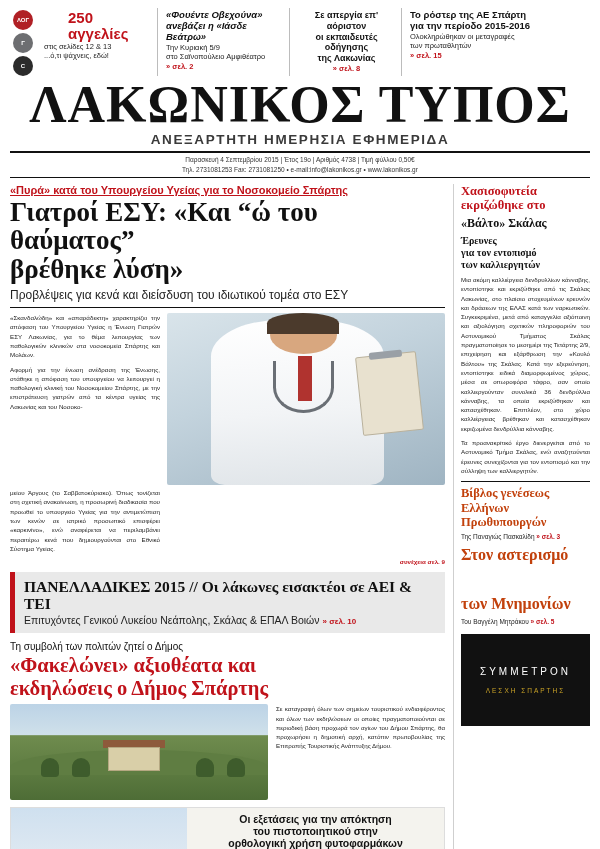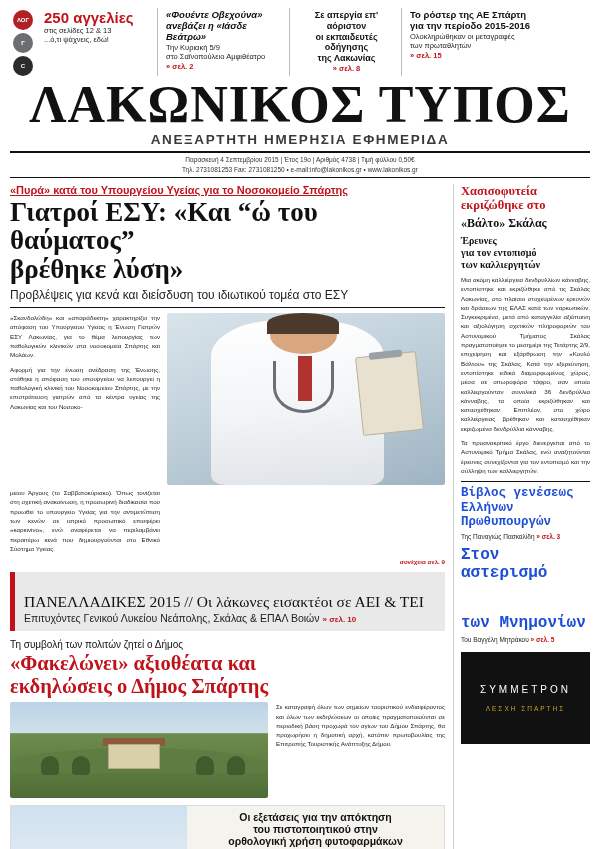--- a/index.html
+++ b/index.html
@@ -20,21 +20,21 @@
   .logo-badge.red { background:#b02025; }
   .logo-badge.dark { background:#2b2b2b; }
 
   .tbox { border-right:1px solid #bcbcbc; padding:2px 6px 2px 4px; }
   .tbox:last-child { border-right:none; }
   .tbox1 { width:118px; }
   .tbox2 { width:128px; }
   .tbox3 { width:108px;text-align:center; }
   .tbox4 { width:160px; }
   .t-red { color:#c0121a; font-weight:bold; }
-  .t-big { font-size:15px; line-height:1.05; }
+  .t-big { font-size:15px; line-height:1.05;margin-left:24px; }
   .t-sm { font-size:7.5px; line-height:1.25; color:#222; }
   .t-md { font-size:9.5px; line-height:1.15; font-weight:bold; color:#111; }
   .t-md2 { font-size:9px; line-height:1.2; font-weight:bold; color:#111; }
   .t-ref { color:#c0121a; font-weight:bold; }
   .t-it { font-style:italic; }
 
   
   .masthead { text-align:center; margin-top:4px; }
   .mast-title {
     font-family:"Liberation Serif", serif;
@@ -83,21 +83,21 @@
   .doc-tie { position:absolute; left:47%; top:25%; width:5%; height:26%; background:#b0332f; }
   .doc-clip { position:absolute; right:9%; top:24%; width:22%; height:46%; background:#e8e1cf; border:1px solid #b9b19c; border-radius:2px; transform:rotate(-6deg); }
   .doc-clip:after{ content:""; position:absolute; left:22%; top:-5%; width:56%; height:9%; background:#9aa0a6; border-radius:2px;}
   .lead-cont { font-size:6.2px; color:#c0121a; font-weight:bold; text-align:right; }
 
   
   .banner {
     margin-top:7px; background:#e9e9e9; border-left:5px solid #c0121a;
     padding:6px 8px 7px 9px; position:relative;
   }
-  .banner-t { font-family:"Liberation Serif", serif; font-weight:normal; font-size:15.5px; color:#111; line-height:1.1;margin-top:15px;}
+  .banner-t { font-family:"Liberation Serif", serif; font-weight:bold; font-size:15.5px; color:#111; line-height:1.1;}
   .banner-s { font-size:10.5px; color:#222; margin-top:2px;}
   .banner:after{ content:""; position:absolute; right:-0px; top:0; width:0; height:0;
      border-top:0 solid transparent;}
 
   
   .kicker2 { font-size:10px; color:#111; margin-top:8px; }
   .head2 { font-family:"Liberation Serif", serif; font-weight:bold; font-size:20.5px; line-height:1.1; color:#c0121a; margin-top:2px; }
   .two-col { display:flex; gap:8px; margin-top:5px; }
   .photo2 { width:258px; height:96px; border-radius:2px; overflow:hidden; position:relative;
      background:linear-gradient(180deg,#bcd3e6 0%,#cfe0ea 32%,#6f8c4e 33%,#4e6d36 100%); }
@@ -114,21 +114,21 @@
     background:linear-gradient(180deg,#cfe0ef 0%,#dfe9f2 38%,#9fae6a 39%,#7d8f4c 100%); }
   .ad-right { position:absolute; left:176px; top:0; right:0; bottom:0; background:#f4f3ee; padding:5px 6px; text-align:center; }
   .ad-l1 { font-size:10.5px; font-weight:bold; color:#111; line-height:1.15; }
 
   
   .r-head { font-family:"Liberation Serif", serif; font-weight:bold; font-size:12.5px; color:#c0121a; line-height:1.15;}
   .r-sub { font-family:"Liberation Serif", serif; font-weight:bold; font-size:12px; color:#111; line-height:1.2; margin-top:3px;}
   .r-body { font-size:6.2px; line-height:1.5; text-align:justify; color:#222; margin-top:4px;}
   .r-body p { margin:0 0 5px 0;}
   .r-hr { border-top:1px solid #111; margin:6px 0 4px; }
-  .r-list-t { font-family:Liberation Mono, monospace; font-weight:bold; font-size:12.5px; color:#1d4ed8; line-height:1.15;}
+  .r-list-t { font-family:Liberation Serif, serif; font-weight:bold; font-size:12.5px; color:#c2410c; line-height:1.15;}
   .r-item { font-size:6.5px; color:#222; margin-top:4px; line-height:1.3;}
   .r-ad { margin-top:8px; height:92px; background:#111; color:#fff; display:flex; flex-direction:column; align-items:center; justify-content:center; gap:10px;}
   .r-ad-1 { font-size:10px; letter-spacing:3px; color:#fff; }
   .r-ad-2 { font-size:6.5px; letter-spacing:2px; color:#c9a227; }
 </style>
 </head>
 <body>
 
 <div class="page">
 

